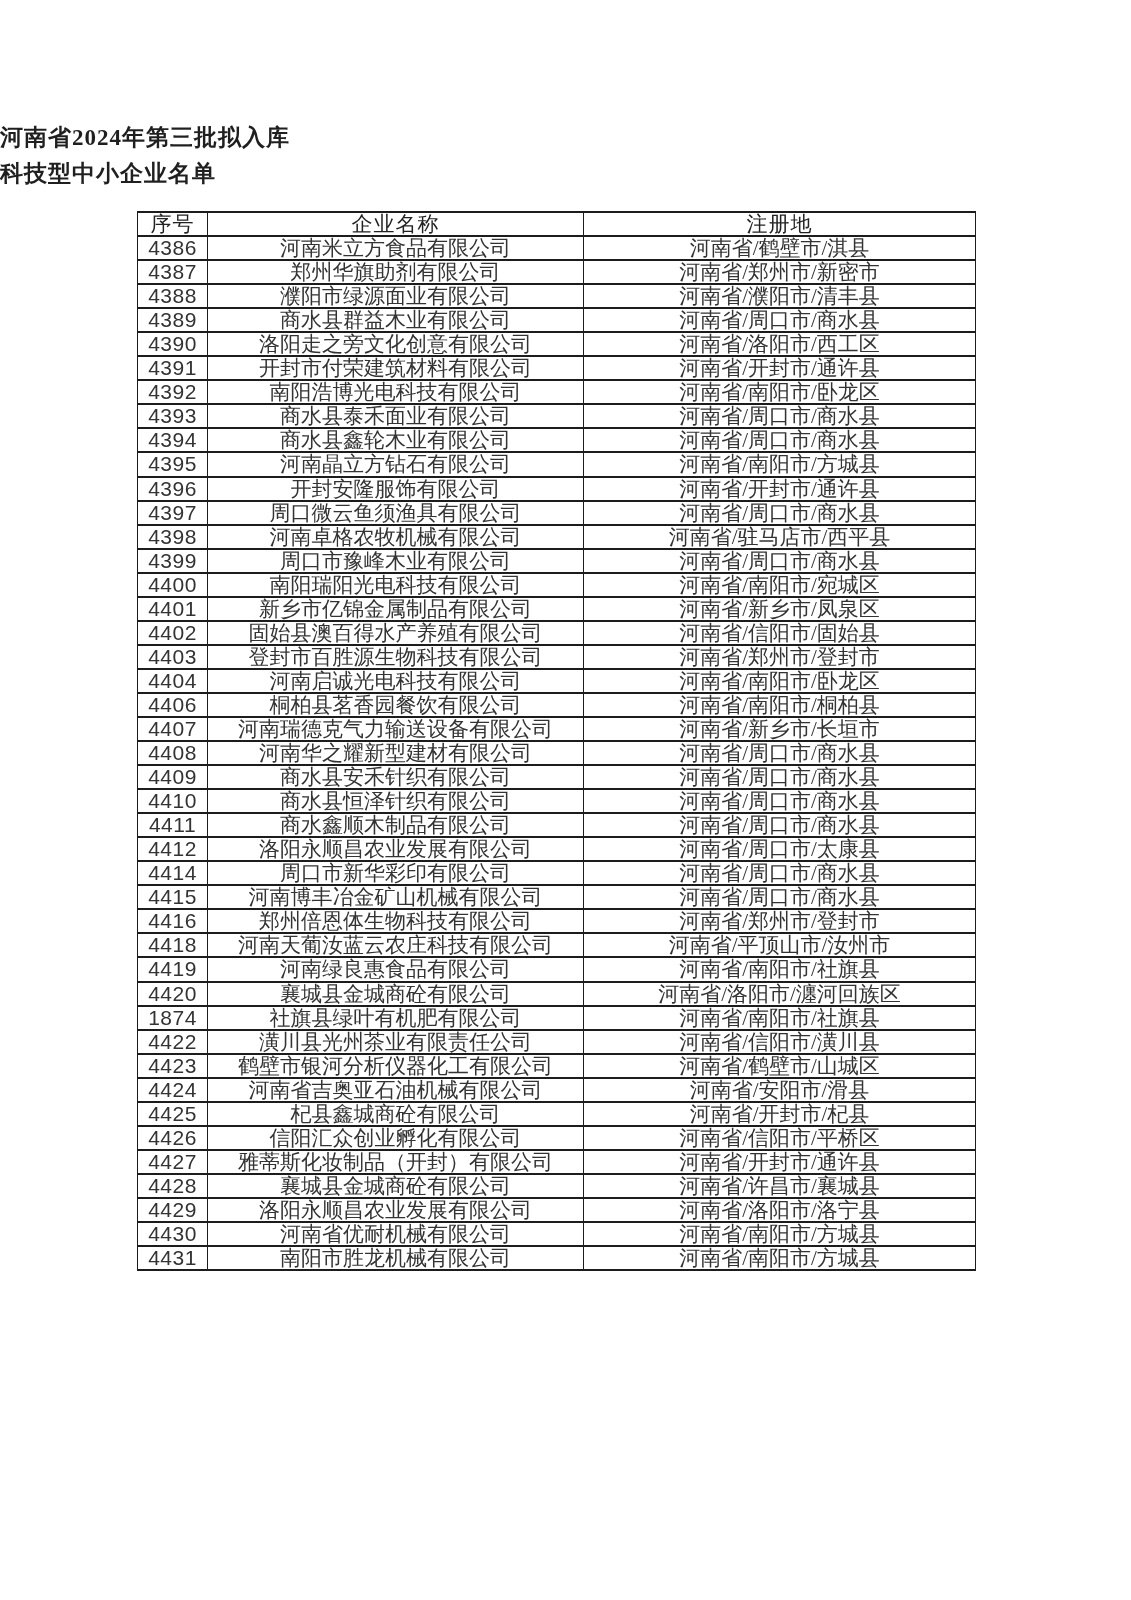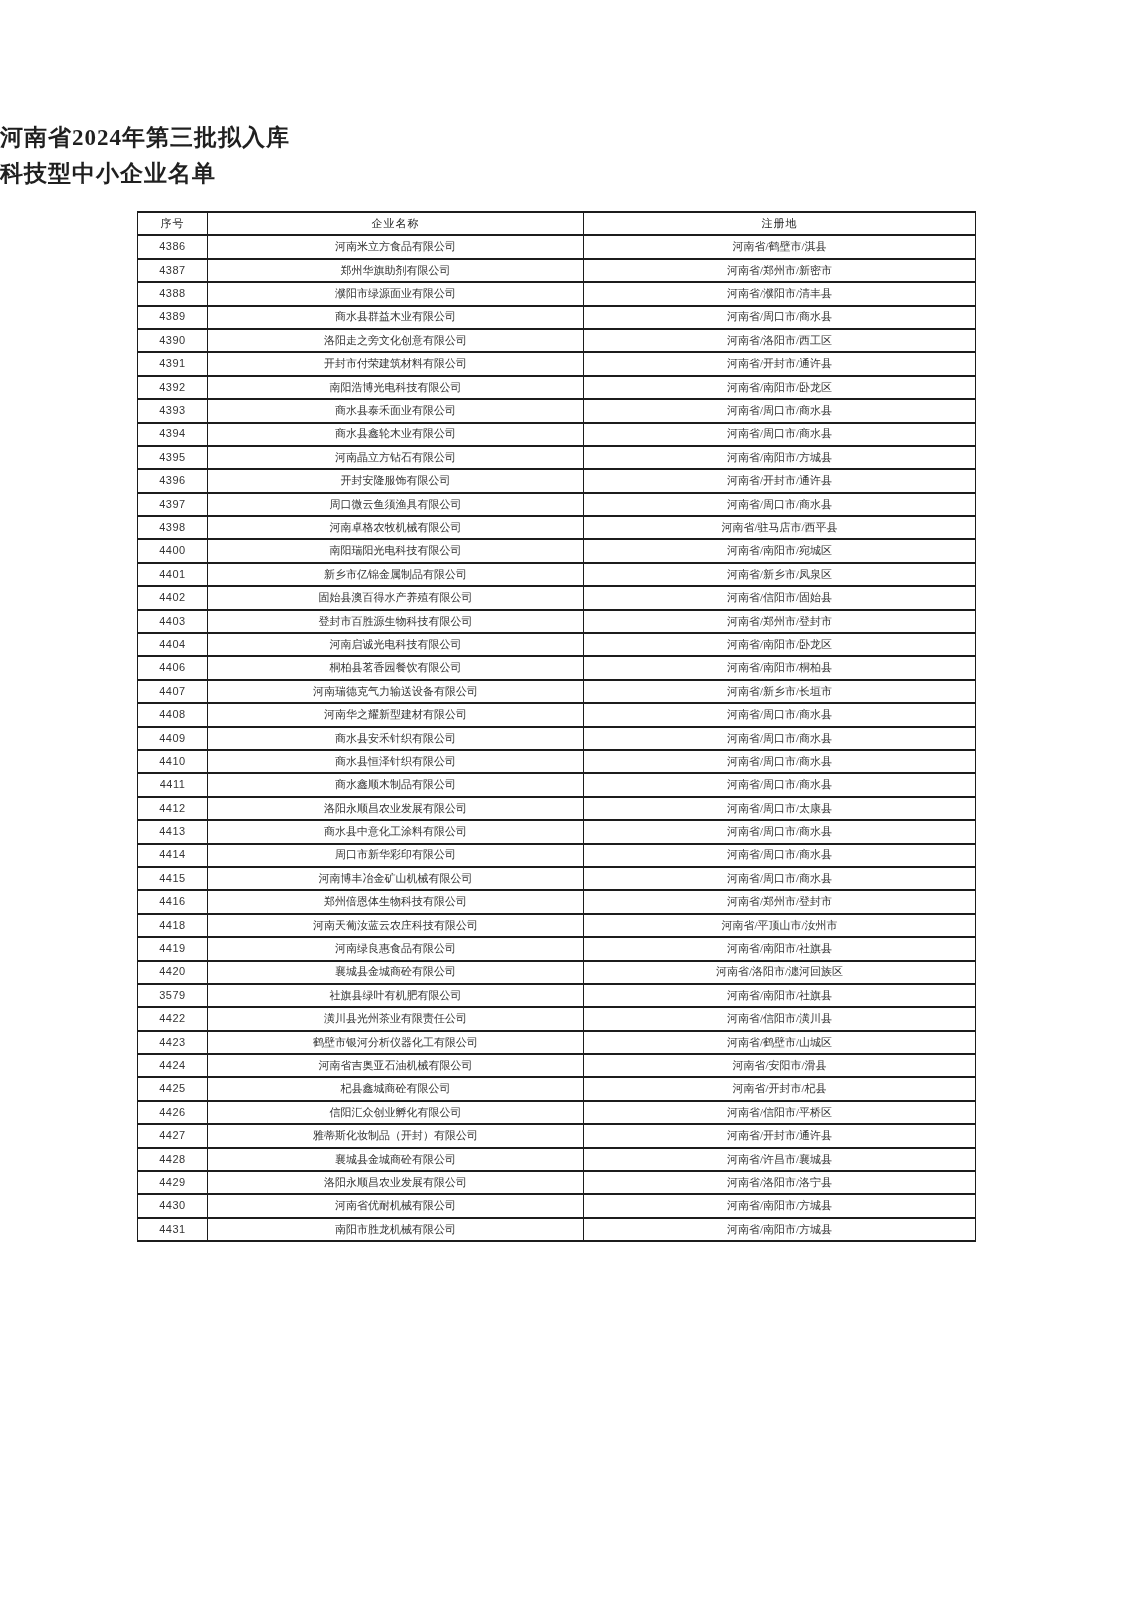--- a/index.html
+++ b/index.html
@@ -27,21 +27,21 @@
     letter-spacing: 1px;
     color: #1f1f1f;
   }
   .company-table {
     position: absolute;
     top: 211px;
     left: 137px;
     width: 838px;
     border-collapse: collapse;
     table-layout: fixed;
-    font-size: 11px;
+    font-size: 21px;
   }
   .company-table col.c-serial { width: 70px; }
   .company-table col.c-name   { width: 376px; }
   .company-table col.c-loc    { width: 392px; }
   .company-table th,
   .company-table td {
     border: 1px solid #1c1c1c;
     border-top-width: 2px;
     border-bottom-width: 2px;
     height: 21.4px;
@@ -144,20 +144,25 @@
         <td>4397</td>
         <td>周口微云鱼须渔具有限公司</td>
         <td>河南省/周口市/商水县</td>
       </tr>
       <tr>
         <td>4398</td>
         <td>河南卓格农牧机械有限公司</td>
         <td>河南省/驻马店市/西平县</td>
       </tr>
       <tr>
+        <td>4399</td>
+        <td>周口市豫峰木业有限公司</td>
+        <td>河南省/周口市/商水县</td>
+      </tr>
+      <tr>
         <td>4400</td>
         <td>南阳瑞阳光电科技有限公司</td>
         <td>河南省/南阳市/宛城区</td>
       </tr>
       <tr>
         <td>4401</td>
         <td>新乡市亿锦金属制品有限公司</td>
         <td>河南省/新乡市/凤泉区</td>
       </tr>
       <tr>
@@ -204,25 +209,20 @@
         <td>4411</td>
         <td>商水鑫顺木制品有限公司</td>
         <td>河南省/周口市/商水县</td>
       </tr>
       <tr>
         <td>4412</td>
         <td>洛阳永顺昌农业发展有限公司</td>
         <td>河南省/周口市/太康县</td>
       </tr>
       <tr>
-        <td>4413</td>
-        <td>商水县中意化工涂料有限公司</td>
-        <td>河南省/周口市/商水县</td>
-      </tr>
-      <tr>
         <td>4414</td>
         <td>周口市新华彩印有限公司</td>
         <td>河南省/周口市/商水县</td>
       </tr>
       <tr>
         <td>4415</td>
         <td>河南博丰冶金矿山机械有限公司</td>
         <td>河南省/周口市/商水县</td>
       </tr>
       <tr>
@@ -239,21 +239,21 @@
         <td>4419</td>
         <td>河南绿良惠食品有限公司</td>
         <td>河南省/南阳市/社旗县</td>
       </tr>
       <tr>
         <td>4420</td>
         <td>襄城县金城商砼有限公司</td>
         <td>河南省/洛阳市/瀍河回族区</td>
       </tr>
       <tr>
-        <td>3579</td>
+        <td>1874</td>
         <td>社旗县绿叶有机肥有限公司</td>
         <td>河南省/南阳市/社旗县</td>
       </tr>
       <tr>
         <td>4422</td>
         <td>潢川县光州茶业有限责任公司</td>
         <td>河南省/信阳市/潢川县</td>
       </tr>
       <tr>
         <td>4423</td>

